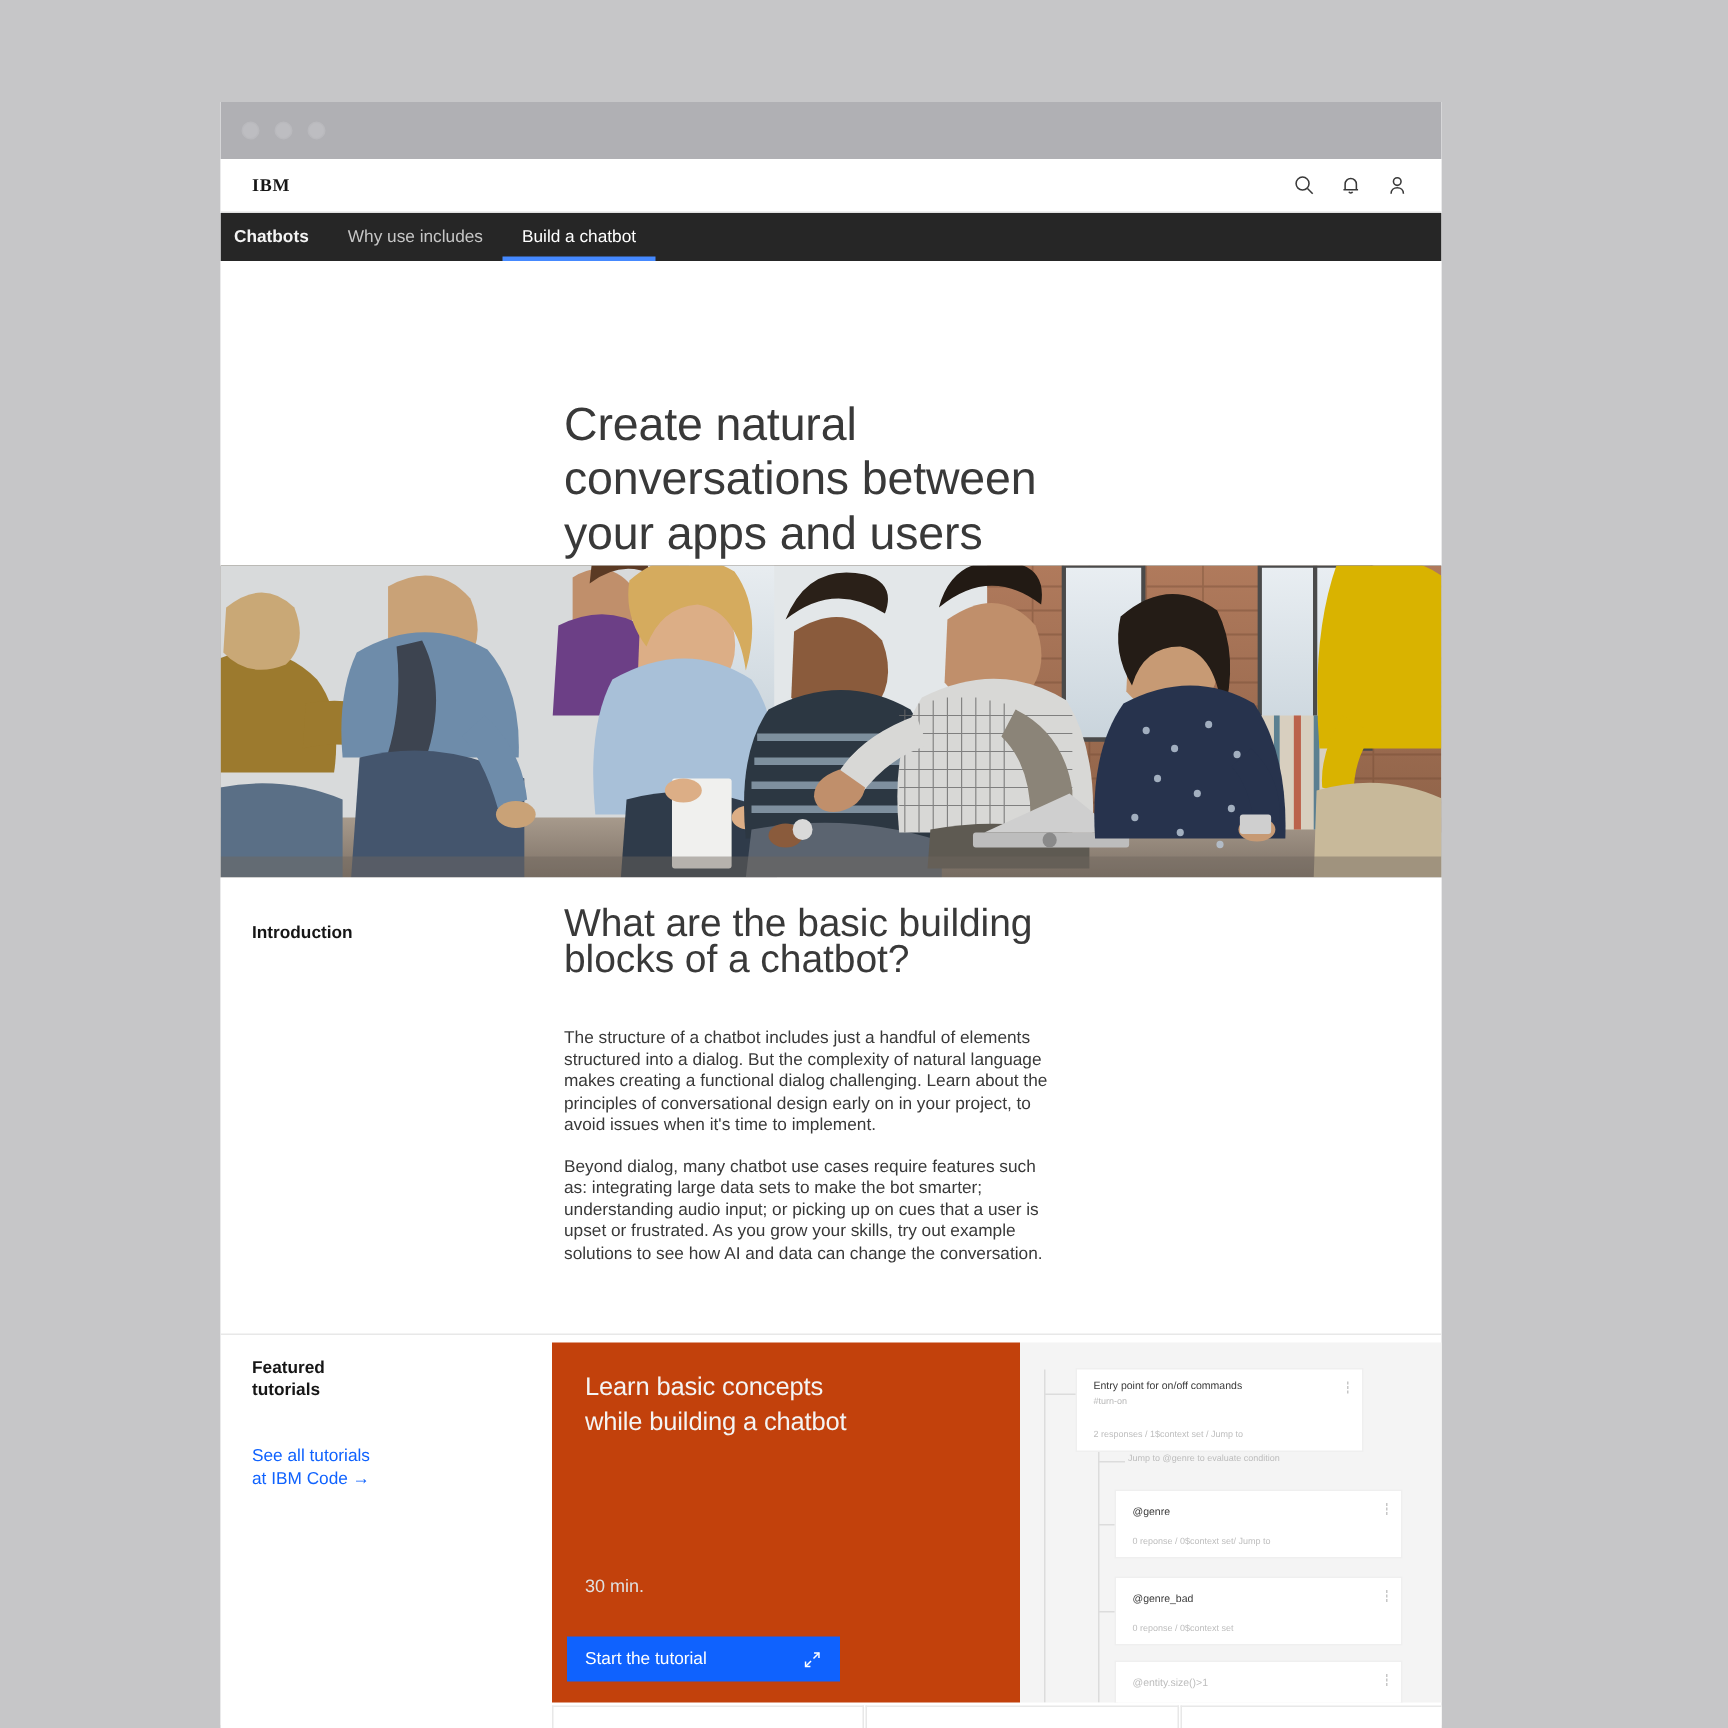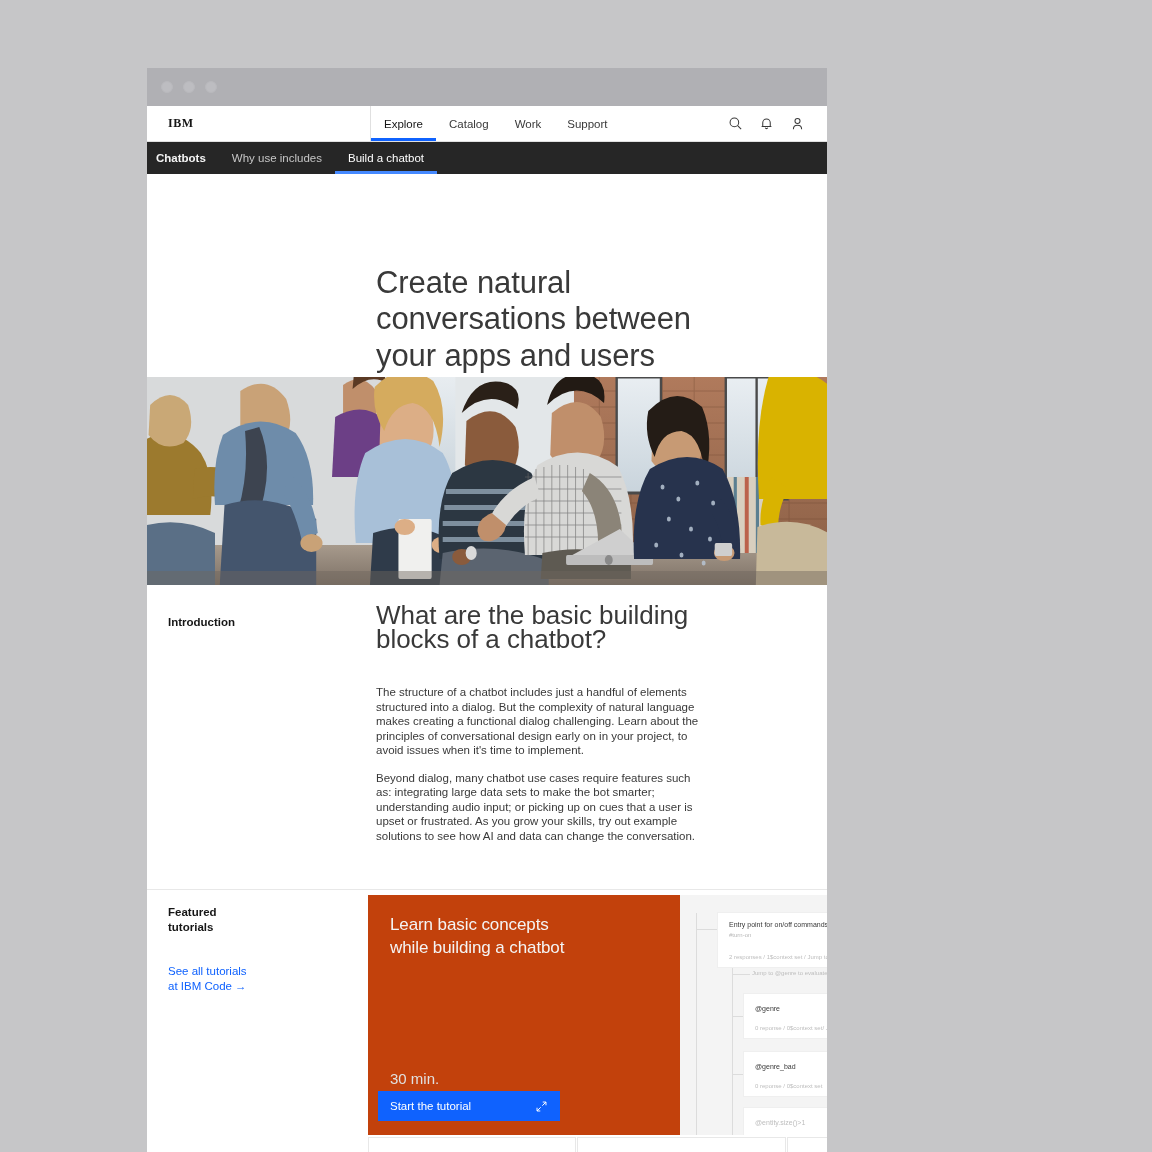--- a/index.html
+++ b/index.html
@@ -10,21 +10,21 @@
     overflow: hidden;
     background: #c6c6c8;
     font-family: "Liberation Sans", sans-serif;
   }
   * { box-sizing: border-box; }
 
   .browser-window {
     position: absolute;
     left: 147px;
     top: 68px;
-    width: 680px;
+    width: 814px;
     height: 1084px;
     background: #ffffff;
     overflow: hidden;
   }
 
   
   .chrome-bar {
     height: 38px;
     background: #b0b0b4;
     display: flex;
@@ -235,22 +235,22 @@
   .tutorial-card p {
     margin: 14px 0 0 0;
     font-size: 11.5px;
     line-height: 14.5px;
     color: #e0e0e0;
     max-width: 240px;
   }
   .tutorial-duration {
     position: absolute;
     left: 22px;
-    bottom: 48px;
-    font-size: 15px;
+    bottom: 71px;
+    font-size: 12px;
     color: #e0e0e0;
   }
   .start-btn {
     position: absolute;
     left: 10px;
     bottom: 14px;
     width: 182px;
     height: 30px;
     background: #0f62fe;
     color: #ffffff;
@@ -346,34 +346,20 @@
 <div class="browser-window">
 
   <div class="chrome-bar">
     <span class="chrome-dot"></span>
     <span class="chrome-dot"></span>
     <span class="chrome-dot"></span>
   </div>
 
   <div class="masthead">
     <div class="ibm-logo">IBM</div>
-    <div class="mast-nav">
-      <div class="mast-item active">
-          <span>Explore</span>
-        </div>
-      <div class="mast-item">
-          <span>Catalog</span>
-        </div>
-      <div class="mast-item">
-          <span>Work</span>
-        </div>
-      <div class="mast-item">
-          <span>Support</span>
-        </div>
-    </div>
     <div class="mast-icons">
       <span>
         <svg width="15" height="15" viewBox="0 0 16 16" fill="none" stroke="#393939" stroke-width="1.1">
           <circle cx="6.8" cy="6.8" r="4.6"></circle>
             <line x1="10.3" y1="10.3" x2="14" y2="14"></line>
         </svg>
       </span>
       <span>
         <svg width="15" height="15" viewBox="0 0 16 16" fill="none" stroke="#393939" stroke-width="1.1">
           <path d="M4 11.2V7.2a4 4 0 0 1 8 0v4M2.8 11.2h10.4"></path>

